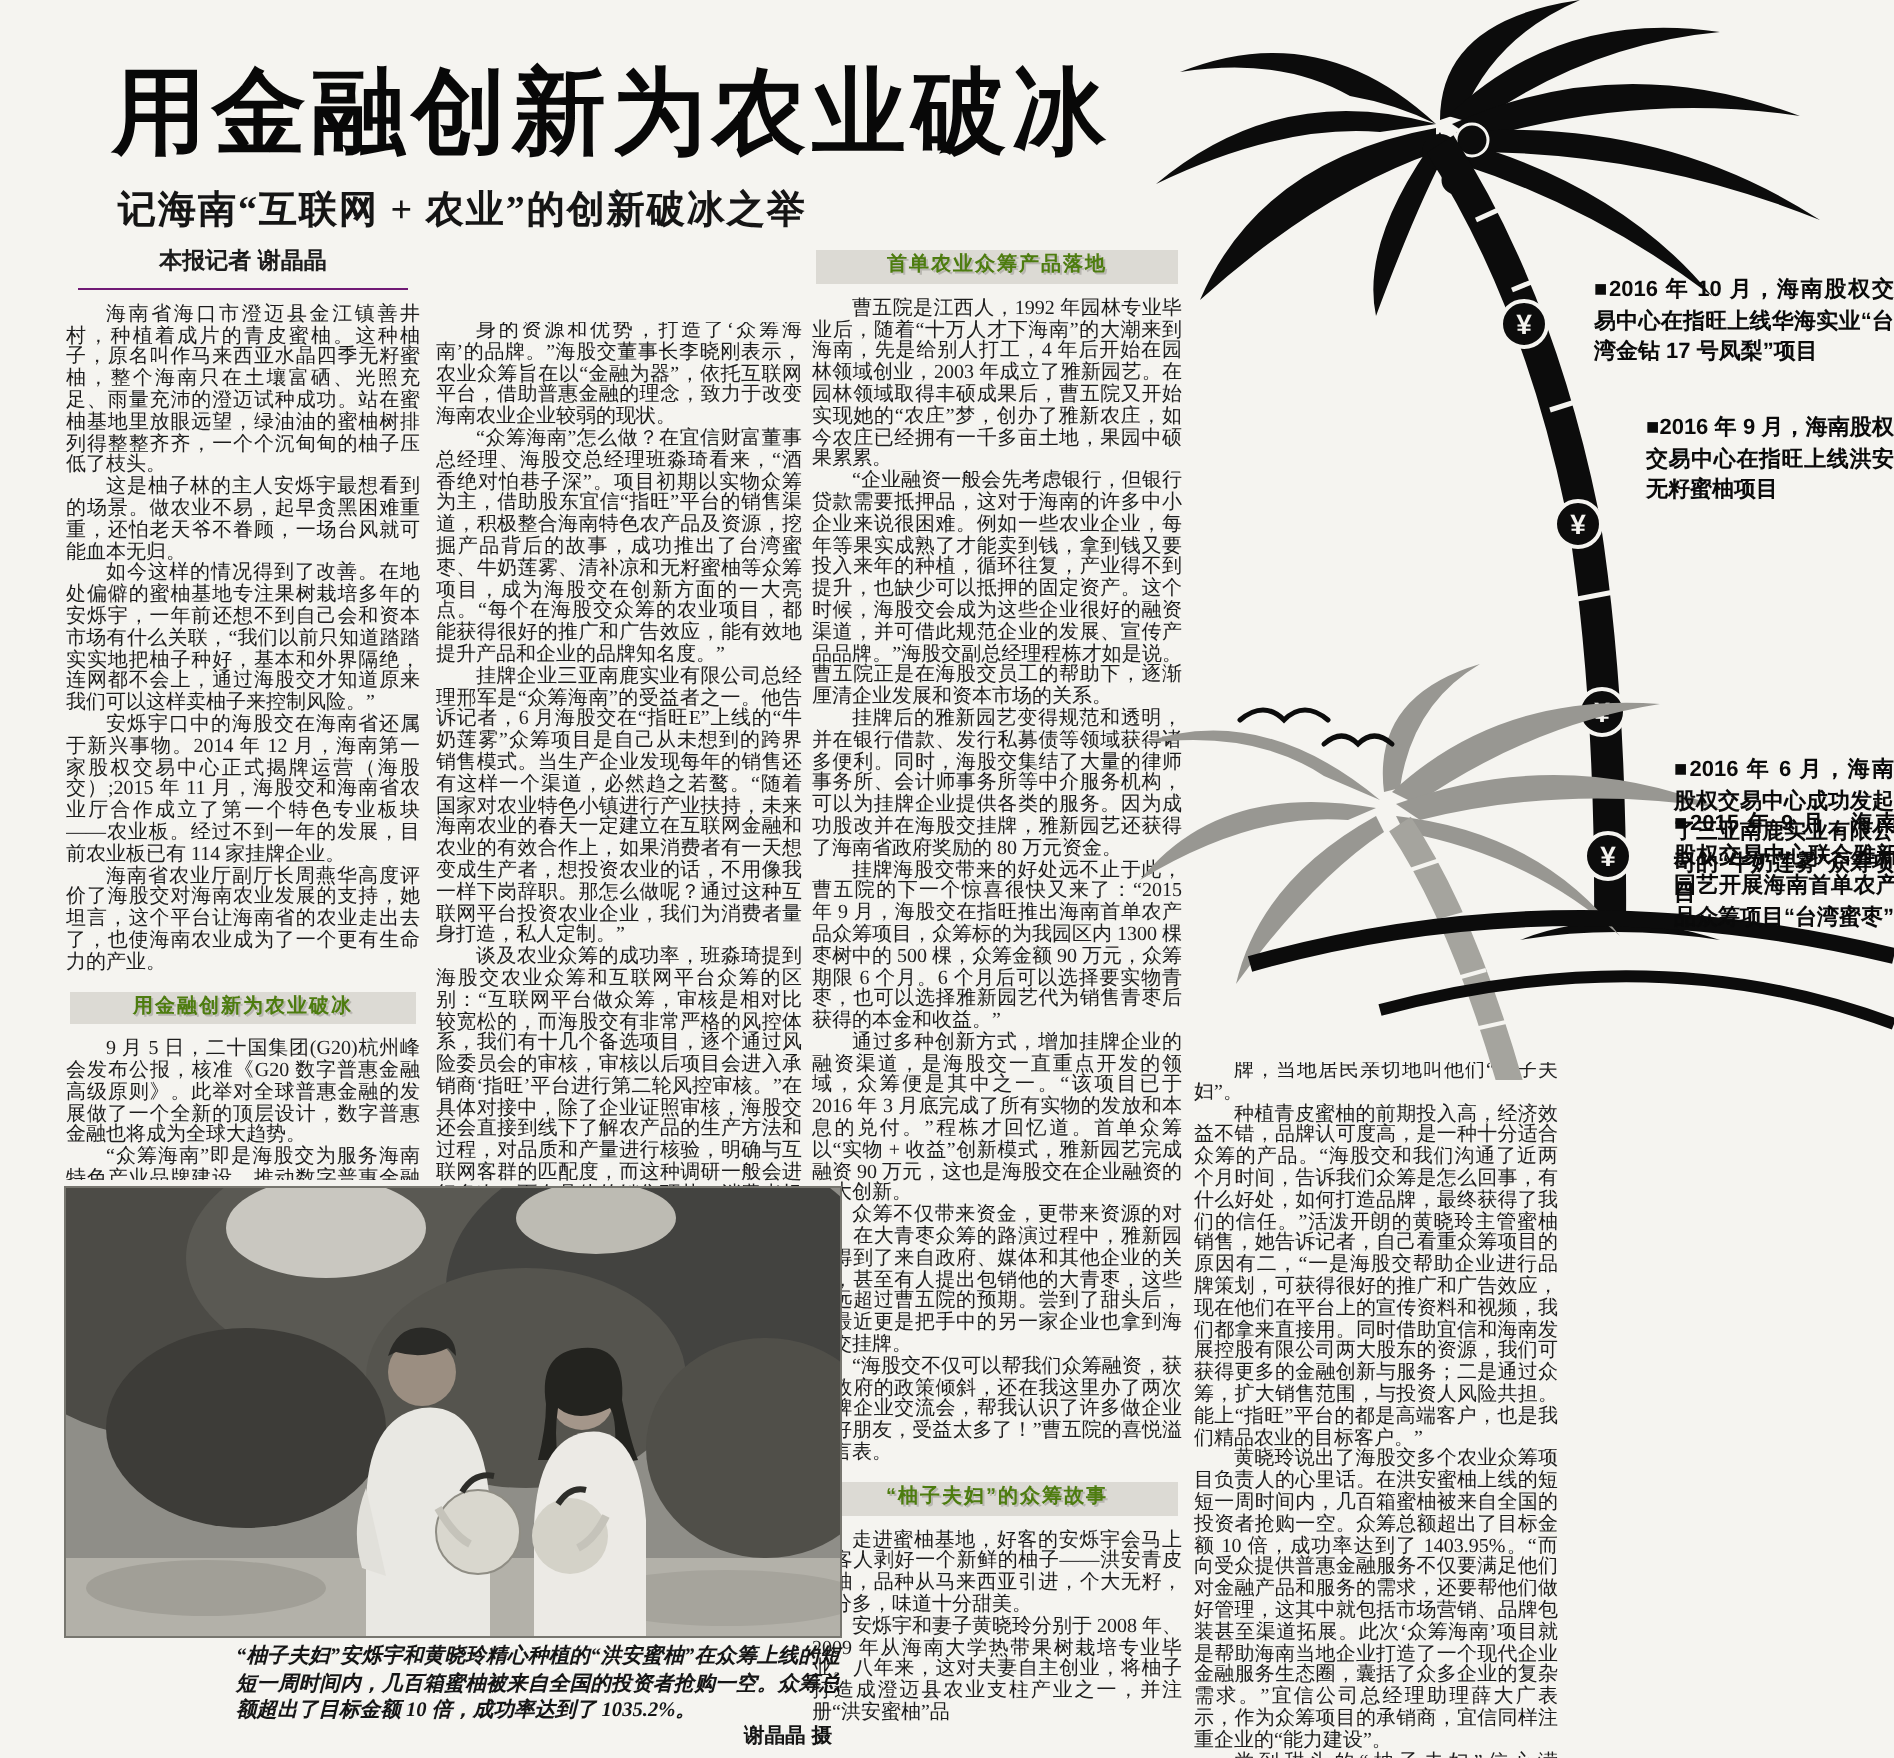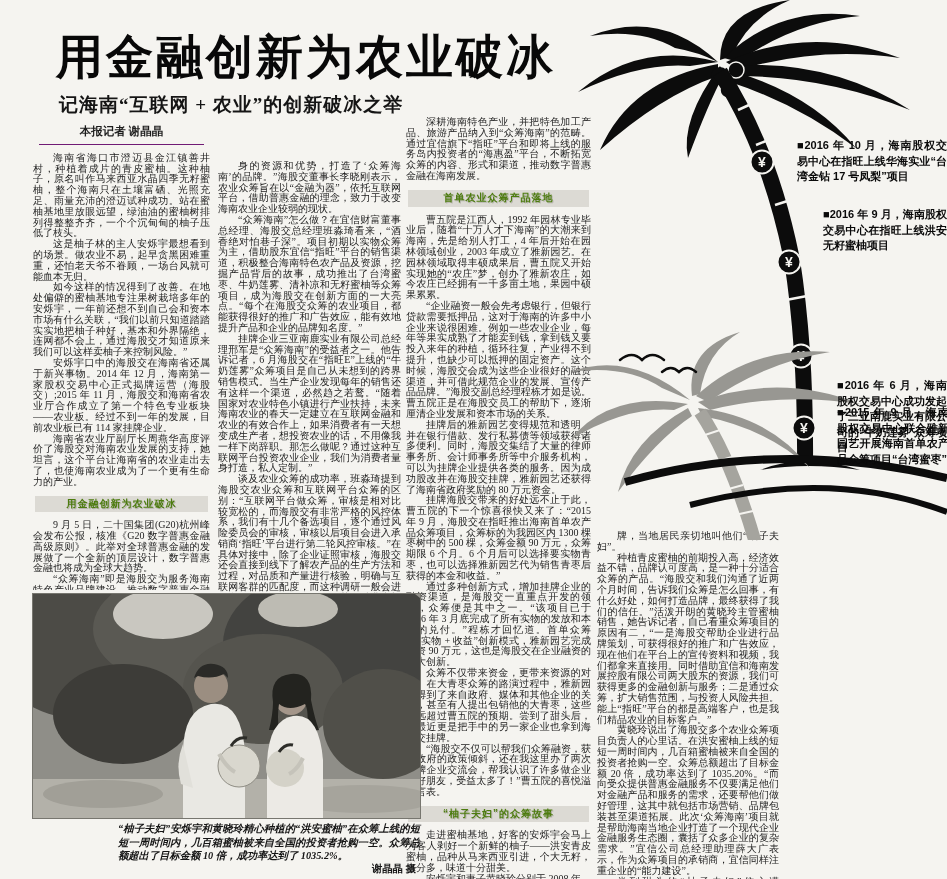--- a/index.html
+++ b/index.html
@@ -62,37 +62,36 @@
       </div>
   </div>
 
   <div class="col col2" id="col2">
       <p class="para">身的资源和优势，打造了‘众筹海南’的品牌。”海股交董事长李晓刚表示，农业众筹旨在以“金融为器”，依托互联网平台，借助普惠金融的理念，致力于改变海南农业企业较弱的现状。</p>
       <p class="para">“众筹海南”怎么做？在宜信财富董事总经理、海股交总经理班淼琦看来，“酒香绝对怕巷子深”。项目初期以实物众筹为主，借助股东宜信“指旺”平台的销售渠道，积极整合海南特色农产品及资源，挖掘产品背后的故事，成功推出了台湾蜜枣、牛奶莲雾、清补凉和无籽蜜柚等众筹项目，成为海股交在创新方面的一大亮点。“每个在海股交众筹的农业项目，都能获得很好的推广和广告效应，能有效地提升产品和企业的品牌知名度。”</p>
       <p class="para">挂牌企业三亚南鹿实业有限公司总经理邢军是“众筹海南”的受益者之一。他告诉记者，6 月海股交在“指旺E”上线的“牛奶莲雾”众筹项目是自己从未想到的跨界销售模式。当生产企业发现每年的销售还有这样一个渠道，必然趋之若鹜。“随着国家对农业特色小镇进行产业扶持，未来海南农业的春天一定建立在互联网金融和农业的有效合作上，如果消费者有一天想变成生产者，想投资农业的话，不用像我一样下岗辞职。那怎么做呢？通过这种互联网平台投资农业企业，我们为消费者量身打造，私人定制。”</p>
       <p class="para">谈及农业众筹的成功率，班淼琦提到海股交农业众筹和互联网平台众筹的区别：“互联网平台做众筹，审核是相对比较宽松的，而海股交有非常严格的风控体系，我们有十几个备选项目，逐个通过风险委员会的审核，审核以后项目会进入承销商‘指旺’平台进行第二轮风控审核。”在具体对接中，除了企业证照审核，海股交还会直接到线下了解农产品的生产方法和过程，对品质和产量进行核验，明确与互联网客群的匹配度，而这种调研一般会进行多次。而在具体的销售环节，消费者根据众筹标的时限不同可获得相应的“反馈利”，众筹款不是马上打给企业，会留一部分专项服务基金，在产品发布一个月以后再全部回款。</p>
     </div>
   <div class="col col3" id="col3">
-      <p class="para">深耕海南特色产业，并把特色加工产品、旅游产品纳入到“众筹海南”的范畴。通过宜信旗下“指旺”平台和即将上线的服务岛内投资者的“海惠盈”平台，不断拓宽众筹的内容、形式和渠道，推动数字普惠金融在海南发展。</p>
       <h3 class="sec-h">首单农业众筹产品落地</h3>
       <p class="para">曹五院是江西人，1992 年园林专业毕业后，随着“十万人才下海南”的大潮来到海南，先是给别人打工，4 年后开始在园林领域创业，2003 年成立了雅新园艺。在园林领域取得丰硕成果后，曹五院又开始实现她的“农庄”梦，创办了雅新农庄，如今农庄已经拥有一千多亩土地，果园中硕果累累。</p>
       <p class="para">“企业融资一般会先考虑银行，但银行贷款需要抵押品，这对于海南的许多中小企业来说很困难。例如一些农业企业，每年等果实成熟了才能卖到钱，拿到钱又要投入来年的种植，循环往复，产业得不到提升，也缺少可以抵押的固定资产。这个时候，海股交会成为这些企业很好的融资渠道，并可借此规范企业的发展、宣传产品品牌。”海股交副总经理程栋才如是说。曹五院正是在海股交员工的帮助下，逐渐厘清企业发展和资本市场的关系。</p>
       <p class="para">挂牌后的雅新园艺变得规范和透明，并在银行借款、发行私募债等领域获得诸多便利。同时，海股交集结了大量的律师事务所、会计师事务所等中介服务机构，可以为挂牌企业提供各类的服务。因为成功股改并在海股交挂牌，雅新园艺还获得了海南省政府奖励的 80 万元资金。</p>
       <p class="para">挂牌海股交带来的好处远不止于此，曹五院的下一个惊喜很快又来了：“2015 年 9 月，海股交在指旺推出海南首单农产品众筹项目，众筹标的为我园区内 1300 棵枣树中的 500 棵，众筹金额 90 万元，众筹期限 6 个月。6 个月后可以选择要实物青枣，也可以选择雅新园艺代为销售青枣后获得的本金和收益。”</p>
       <p class="para">通过多种创新方式，增加挂牌企业的融资渠道，是海股交一直重点开发的领域，众筹便是其中之一。“该项目已于 2016 年 3 月底完成了所有实物的发放和本息的兑付。”程栋才回忆道。首单众筹以“实物 + 收益”创新模式，雅新园艺完成融资 90 万元，这也是海股交在企业融资的一大创新。</p>
       <p class="para">众筹不仅带来资金，更带来资源的对接。在大青枣众筹的路演过程中，雅新园艺得到了来自政府、媒体和其他企业的关注，甚至有人提出包销他的大青枣，这些远远超过曹五院的预期。尝到了甜头后，他最近更是把手中的另一家企业也拿到海股交挂牌。</p>
       <p class="para">“海股交不仅可以帮我们众筹融资，获得政府的政策倾斜，还在我这里办了两次挂牌企业交流会，帮我认识了许多做企业的好朋友，受益太多了！”曹五院的喜悦溢于言表。</p>
       <h3 class="sec-h">“柚子夫妇”的众筹故事</h3>
       <p class="para">走进蜜柚基地，好客的安烁宇会马上为客人剥好一个新鲜的柚子——洪安青皮蜜柚，品种从马来西亚引进，个大无籽，水分多，味道十分甜美。</p>
       <p class="para">安烁宇和妻子黄晓玲分别于 2008 年、2009 年从海南大学热带果树栽培专业毕业。八年来，这对夫妻自主创业，将柚子打造成澄迈县农业支柱产业之一，并注册“洪安蜜柚”品</p>
     </div>
   <div class="col col4" id="col4">
       <p class="para">牌，当地居民亲切地叫他们“柚子夫妇”。</p>
       <p class="para">种植青皮蜜柚的前期投入高，经济效益不错，品牌认可度高，是一种十分适合众筹的产品。“海股交和我们沟通了近两个月时间，告诉我们众筹是怎么回事，有什么好处，如何打造品牌，最终获得了我们的信任。”活泼开朗的黄晓玲主管蜜柚销售，她告诉记者，自己看重众筹项目的原因有二，“一是海股交帮助企业进行品牌策划，可获得很好的推广和广告效应，现在他们在平台上的宣传资料和视频，我们都拿来直接用。同时借助宜信和海南发展控股有限公司两大股东的资源，我们可获得更多的金融创新与服务；二是通过众筹，扩大销售范围，与投资人风险共担。能上“指旺”平台的都是高端客户，也是我们精品农业的目标客户。”</p>
-      <p class="para">黄晓玲说出了海股交多个农业众筹项目负责人的心里话。在洪安蜜柚上线的短短一周时间内，几百箱蜜柚被来自全国的投资者抢购一空。众筹总额超出了目标金额 20 倍，成功率达到了 1035.20%。“而向受众提供普惠金融服务不仅要满足他们对金融产品和服务的需求，还要帮他们做好管理，这其中就包括市场营销、品牌包装甚至渠道拓展。此次‘众筹海南’项目就是帮助海南当地企业打造了一个现代企业金融服务生态圈，囊括了众多企业的复杂需求。”宜信公司总经理助理薛大广表示，作为众筹项目的承销商，宜信同样注重企业的“能力建设”。</p>
+      <p class="para">黄晓玲说出了海股交多个农业众筹项目负责人的心里话。在洪安蜜柚上线的短短一周时间内，几百箱蜜柚被来自全国的投资者抢购一空。众筹总额超出了目标金额 10 倍，成功率达到了 1403.95%。“而向受众提供普惠金融服务不仅要满足他们对金融产品和服务的需求，还要帮他们做好管理，这其中就包括市场营销、品牌包装甚至渠道拓展。此次‘众筹海南’项目就是帮助海南当地企业打造了一个现代企业金融服务生态圈，囊括了众多企业的复杂需求。”宜信公司总经理助理薛大广表示，作为众筹项目的承销商，宜信同样注重企业的“能力建设”。</p>
       <p class="para">尝到甜头的“柚子夫妇”信心满满：“走高端路线的青皮蜜柚本身在海南的销量就极好，且我们希望能够将事业做大，让蜜柚合作社带动周边农户种植，同时，计划明年推出 100 亩地众筹，每棵树一万元左右，这就需要更多人了解我们的品牌和故事。”（制图 龚甜甜）</p>
     </div>
 
   <div class="photo">
     <svg width="387" height="224" viewBox="0 0 387 224">
       <rect width="387" height="224" fill="#8f8e88"></rect>
 
       <ellipse cx="50" cy="55" rx="90" ry="70" fill="#4c4b46"></ellipse>
       <ellipse cx="160" cy="35" rx="100" ry="60" fill="#5a5953"></ellipse>
       <ellipse cx="300" cy="50" rx="110" ry="75" fill="#434340"></ellipse>

